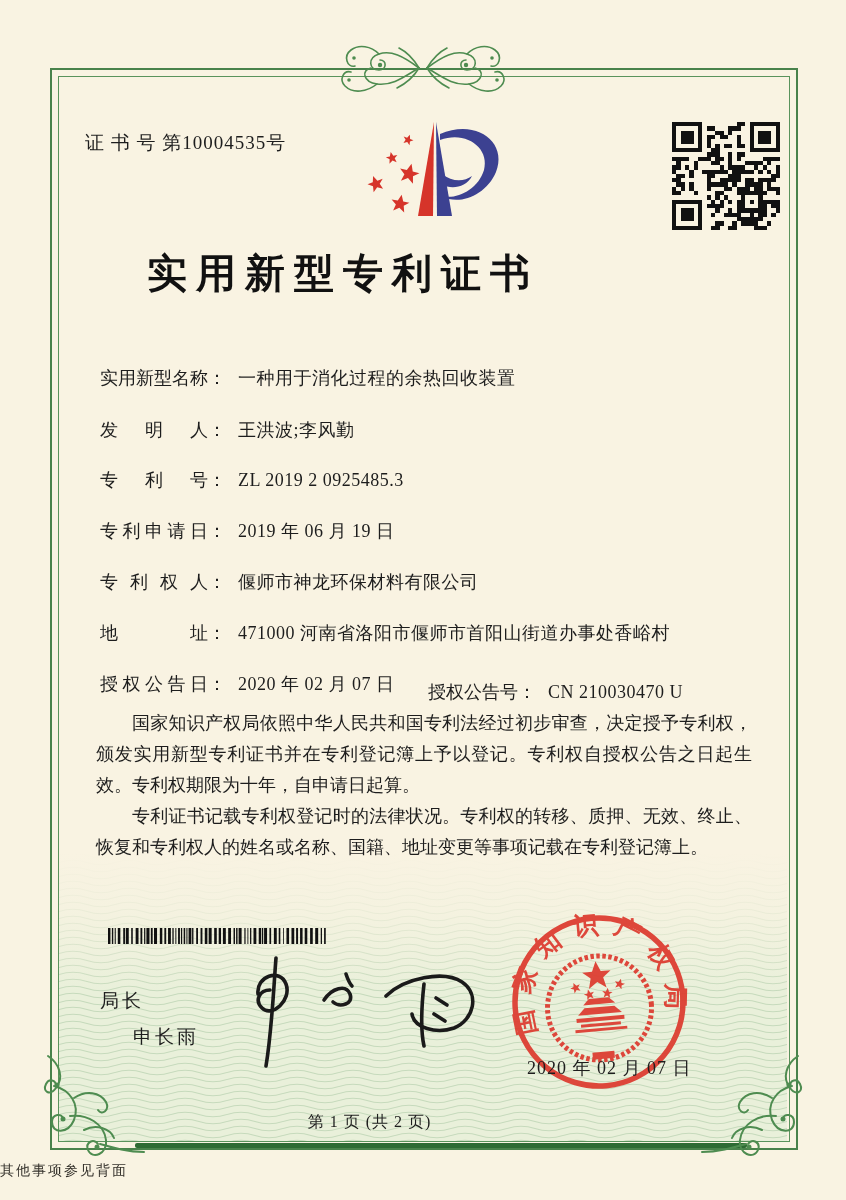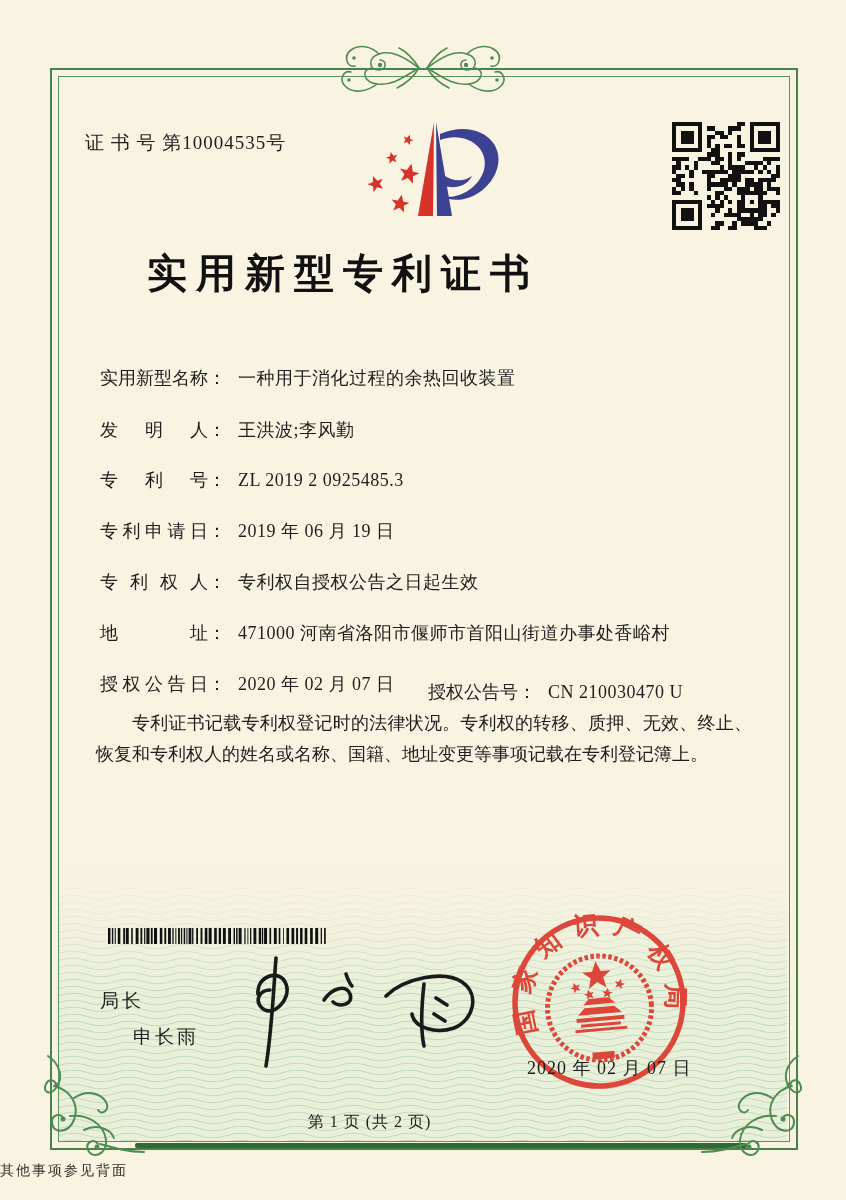--- a/index.html
+++ b/index.html
@@ -386,35 +386,36 @@
 <div id="row-inventor" class="row abs">
   <span class="lbl">发明人</span><span class="colon">：</span><span class="val">王洪波;李风勤</span>
 </div>
 <div id="row-patent-no" class="row abs">
   <span class="lbl">专利号</span><span class="colon">：</span><span class="val">ZL 2019 2 0925485.3</span>
 </div>
 <div id="row-filing-date" class="row abs">
   <span class="lbl">专利申请日</span><span class="colon">：</span><span class="val">2019 年 06 月 19 日</span>
 </div>
 <div id="row-patentee" class="row abs">
-  <span class="lbl">专利权人</span><span class="colon">：</span><span class="val">专利权自授权公告之日起生效</span>
+  <span class="lbl">专利权人</span><span class="colon">：</span><span class="val">偃师市神龙环保材料有限公司</span>
 </div>
 <div id="row-address" class="row abs">
   <span class="lbl">地址</span><span class="colon">：</span><span class="val">471000 河南省洛阳市偃师市首阳山街道办事处香峪村</span>
 </div>
 <div id="row-grant" class="row abs" style="position:absolute;">
   <span>
     <span class="lbl">授权公告日</span><span class="colon">：</span><span class="val">2020 年 02 月 07 日</span>
   </span>
   <span id="grant-no-group">
     <span>授权公告号</span><span class="colon">：</span><span class="val">CN 210030470 U</span>
   </span>
 </div>
 
 <div id="paragraphs" class="abs">
+  <p>国家知识产权局依照中华人民共和国专利法经过初步审查，决定授予专利权，颁发实用新型专利证书并在专利登记簿上予以登记。专利权自授权公告之日起生效。专利权期限为十年，自申请日起算。</p>
   <p>专利证书记载专利权登记时的法律状况。专利权的转移、质押、无效、终止、恢复和专利权人的姓名或名称、国籍、地址变更等事项记载在专利登记簿上。</p>
 </div>
 
 <svg id="barcode" class="abs" viewBox="0 0 222 16" preserveAspectRatio="none">
     <rect x="0" y="0" width="2.432755470275879" height="16" fill="#111"></rect>
     <rect x="3.872130060195923" y="0" width="1.3917139053344727" height="16" fill="#111"></rect>
     <rect x="6.711010837554932" y="0" width="1.0596933364868164" height="16" fill="#111"></rect>
     <rect x="9.788990420103072" y="0" width="2.548188304901123" height="16" fill="#111"></rect>
     <rect x="15.227197355031967" y="0" width="1.7487335205078125" height="16" fill="#111"></rect>
     <rect x="17.78859376311302" y="0" width="2.963061594963074" height="16" fill="#111"></rect>

